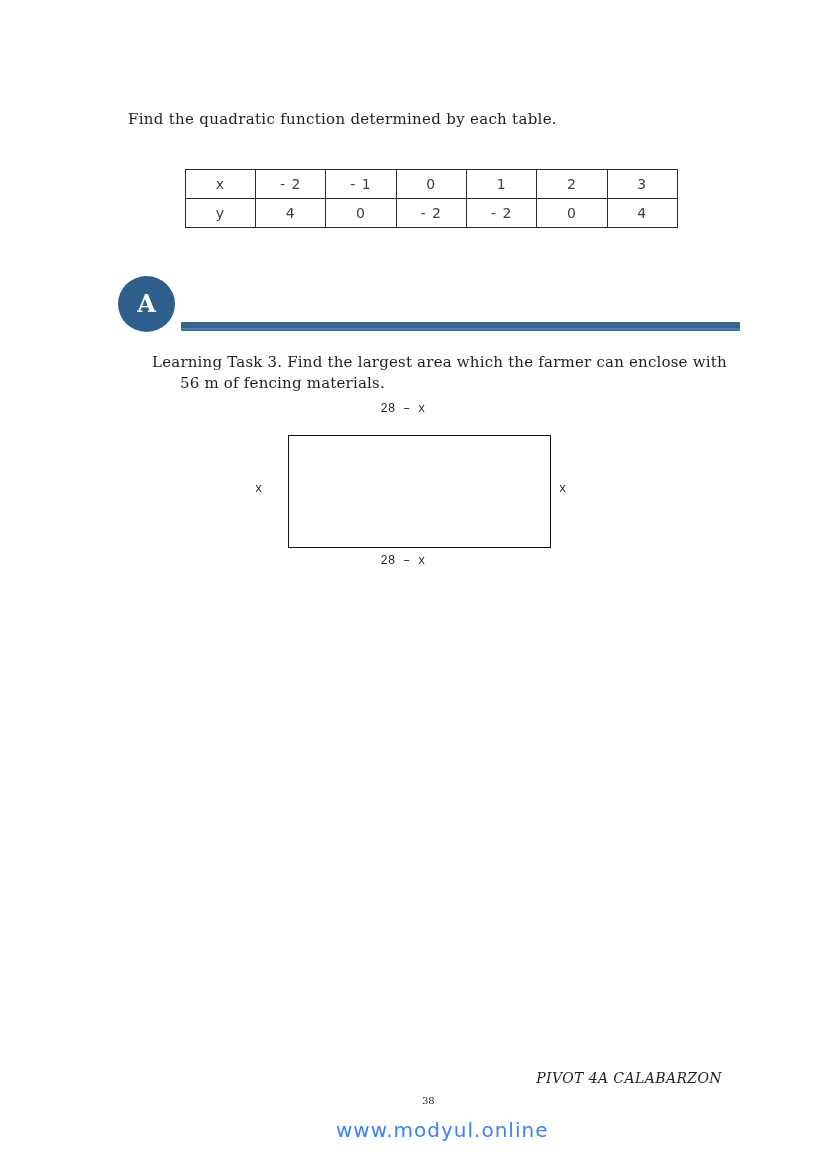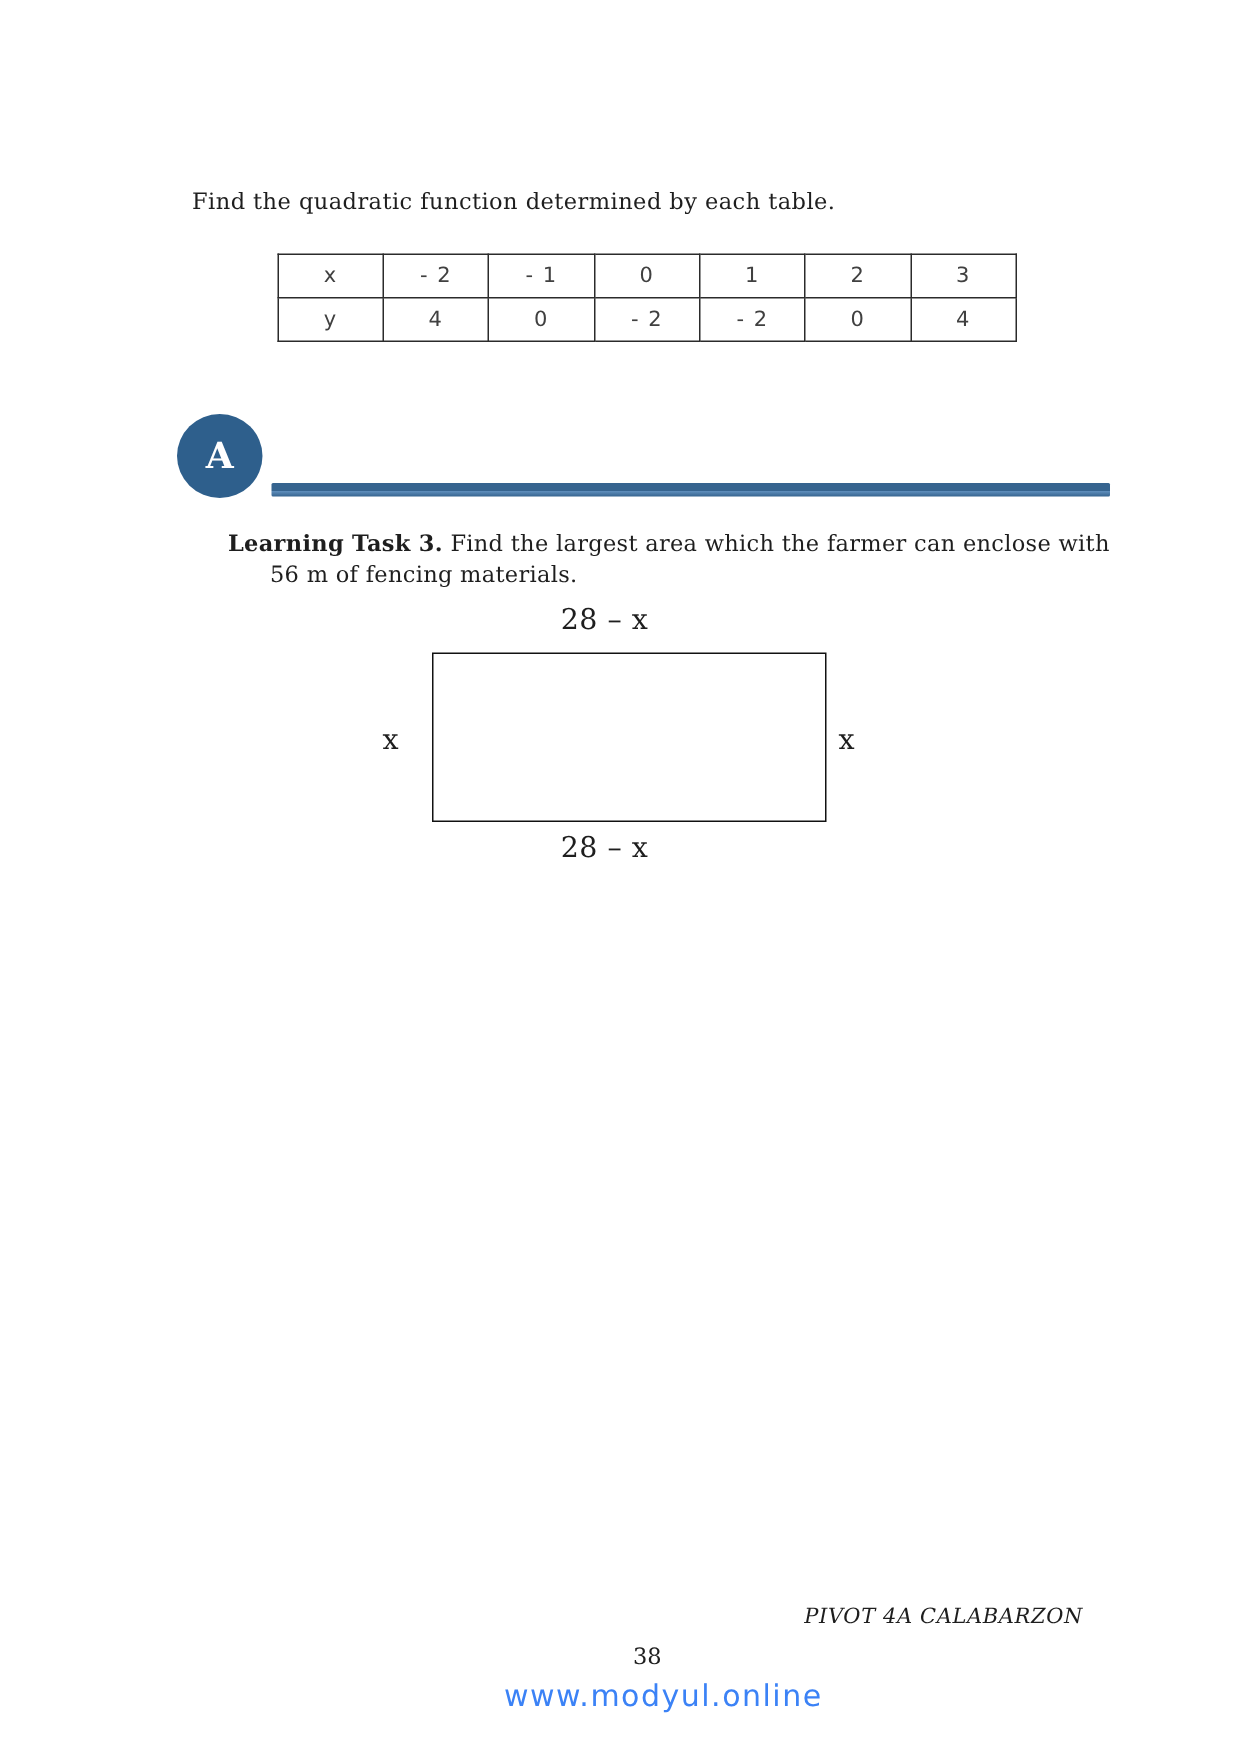--- a/index.html
+++ b/index.html
@@ -8,21 +8,21 @@
     background: #ffffff;
     font-family: "DejaVu Serif", "Liberation Serif", serif;
     color: #1e1e1e;
     position: relative;
     overflow: hidden;
   }
   .abs { position: absolute; }
 
   
   #intro-text {
-    left: 128px; top: 125px;
+    left: 128px; top: 110px;
     font-size: 15px;
     letter-spacing: 0.3px;
   }
 
   
   #values-table {
     left: 185px; top: 169px;
     border-collapse: collapse;
     table-layout: fixed;
     width: 493px;
@@ -64,48 +64,49 @@
   
   #task-paragraph {
     left: 152px; top: 352px;
     width: 592px;
     font-size: 15px;
     line-height: 21px;
     letter-spacing: 0.2px;
     padding-left: 28px;
     text-indent: -28px;
   }
-  #task-paragraph .task-label { font-weight: bold; }
+  #task-paragraph .task-label { font-weight: normal; }
 
   
   #diagram-rect {
     left: 288px; top: 435px;
     width: 263px; height: 113px;
     border: 1.7px solid #111111;
     background: #ffffff;
   }
   .dim-label {
-    font-size: 19px;
+    font-size: 12px;
     letter-spacing: 0.3px;
+    font-family: Liberation Mono, monospace;
   }
   #diagram-top-label    { left: 288px; top: 402px; width: 230px; text-align: center; }
   #diagram-bottom-label { left: 288px; top: 554px; width: 230px; text-align: center; }
   #diagram-left-label   { left: 255px; top: 482px; }
   #diagram-right-label  { left: 559px; top: 482px; }
 
   
   #footer-imprint {
     right: 104px; top: 1070px;
     font-style: italic;
     font-size: 14px;
     letter-spacing: 0.4px;
   }
   #page-number {
     left: 422px; top: 1095px;
-    font-size: 15px;
+    font-size: 10px;
   }
   #watermark {
     left: 336px; top: 1118px;
     font-family: "DejaVu Sans", "Liberation Sans", sans-serif;
     font-size: 20px;
     color: #3b82f6;
     letter-spacing: 1px;
   }
 </style>
 </head>

